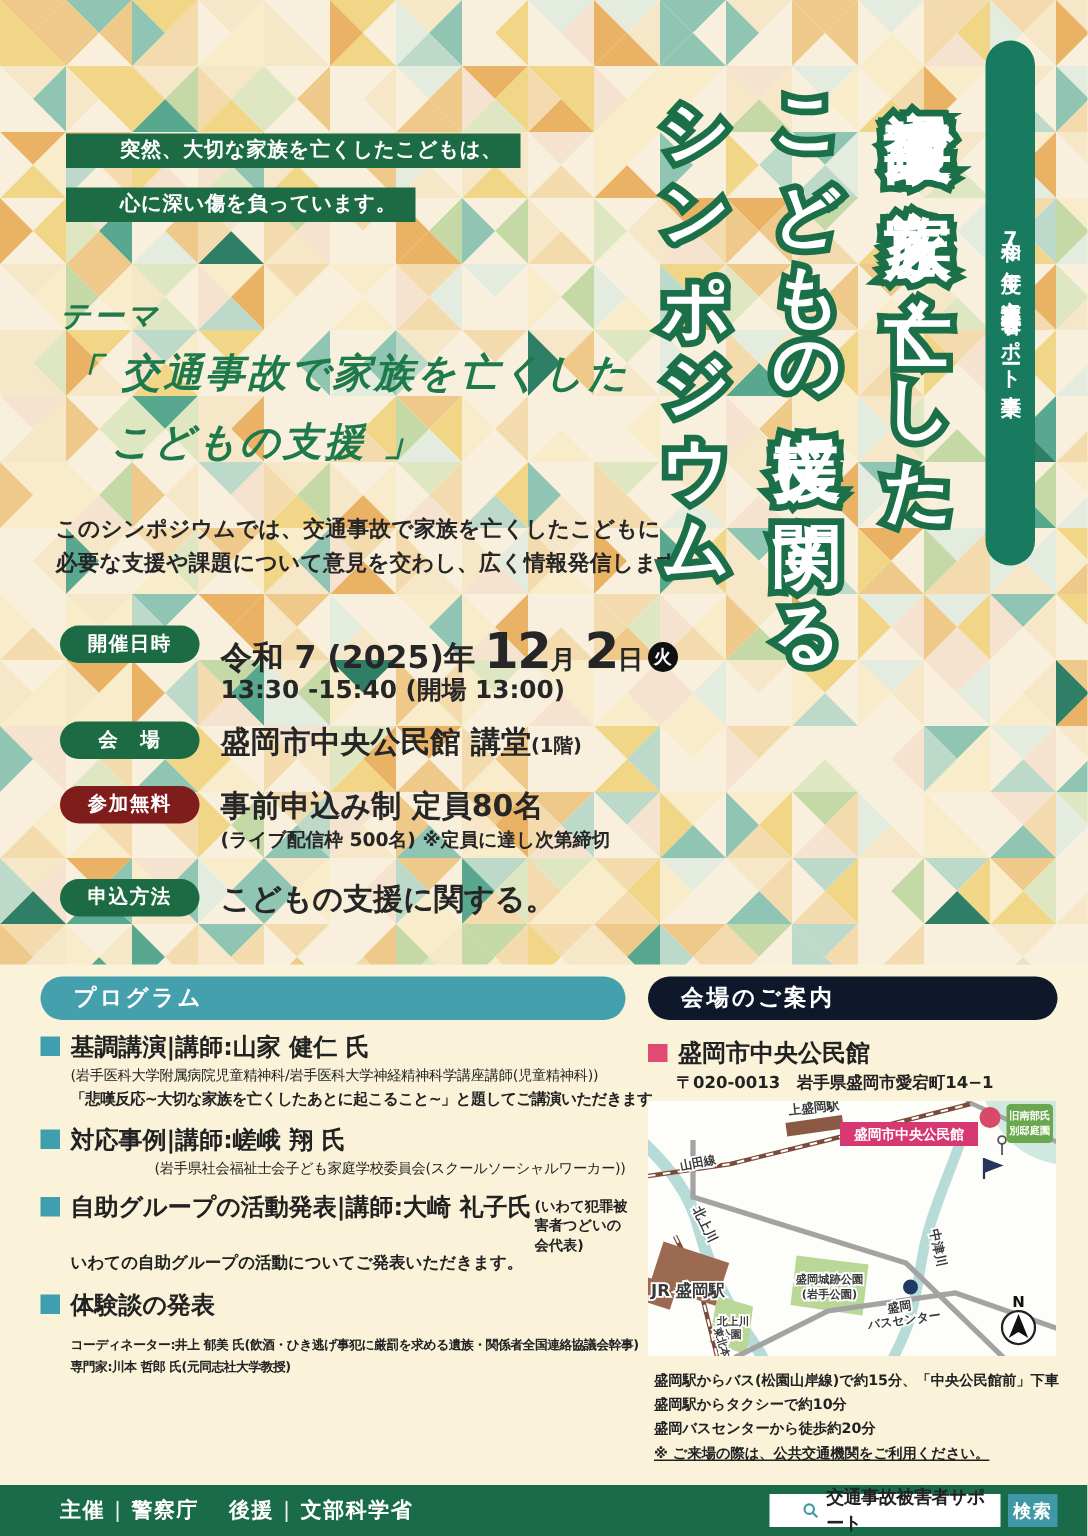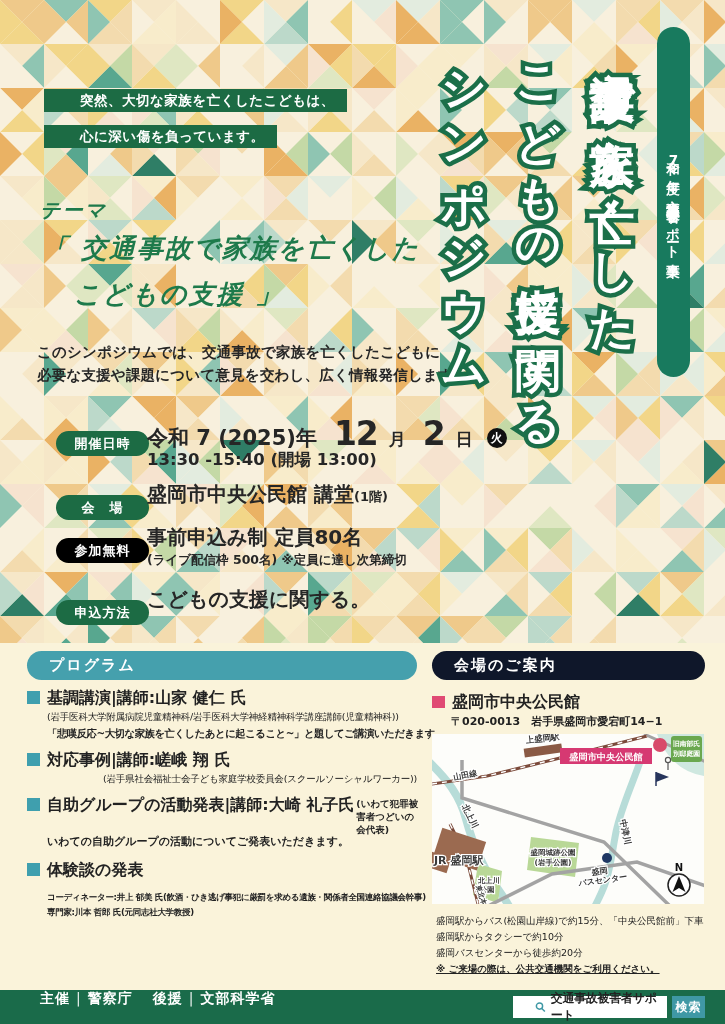--- a/index.html
+++ b/index.html
@@ -18,25 +18,25 @@
   #intro2{left:44px;top:125px;}
   
   #theme-heading{position:absolute;left:40px;top:197px;color:#1e7a4b;font-size:20px;font-weight:700;font-style:italic;letter-spacing:2px;}
   .theme-line{position:absolute;color:#1e7a4b;font-size:26px;font-weight:700;letter-spacing:2px;font-style:italic;}
   #theme1{left:42px;top:231px;}
   #theme2{left:74px;top:277px;}
   
   .desc{position:absolute;left:37px;color:#262626;font-size:14.5px;font-weight:700;letter-spacing:.2px;white-space:nowrap;}
   #desc1{top:343px;}#desc2{top:366px;}
   
-  .pill{position:absolute;left:56px;width:93px;height:25px;border-radius:13px;
-    color:#fff;font-size:13px;font-weight:700;text-align:center;line-height:25px;letter-spacing:1px;margin-top:14px;}
+  .pill{position:absolute;left:40px;width:93px;height:25px;border-radius:13px;
+    color:#fff;font-size:13px;font-weight:700;text-align:center;line-height:25px;letter-spacing:1px;}
   .pill.green{background:#1c6b44;}
-  .pill.pink{background:#000000;}
-  .row-content{position:absolute;left:147px;color:#262626;font-weight:700;white-space:nowrap;gap:11px;}
+  .pill.pink{background:#7f1d1d;}
+  .row-content{position:absolute;left:147px;color:#262626;font-weight:700;white-space:nowrap;}
   #date-row{top:414px;display:flex;align-items:baseline;}
   .era{font-size:21px;}
   .bignum{font-size:33px;letter-spacing:-1px;}
   .smallchar{font-size:17px;}
   .wday{display:inline-block;width:20px;height:20px;border-radius:50%;background:#101010;color:#fff;
     font-size:12px;line-height:20px;text-align:center;font-weight:700;margin-left:3px;transform:translateY(-3px);}
   #time-row{top:449px;font-size:16.5px;}
   #venue-row{top:481px;font-size:20px;}
   #venue-row .suffix{font-size:13px;}
   #fee-row{top:524px;font-size:20px;}
@@ -73,25 +73,25 @@
   .pi-body{font-size:11px;color:#222;margin-left:20px;line-height:1.5;font-weight:600;}
   .pi-body.tight{font-size:10.3px;letter-spacing:-.4px;white-space:nowrap;}
   .pi-line{font-size:8.5px;color:#222;margin-left:20px;line-height:1.75;font-weight:600;letter-spacing:-.3px;white-space:nowrap;}
   
   #venue-name-row{position:absolute;left:432px;top:692px;display:flex;align-items:flex-start;}
   #venue-name{font-size:16px;font-weight:700;color:#222;}
   #venue-address{position:absolute;left:451px;top:714px;font-size:11px;font-weight:600;color:#222;}
   #map{position:absolute;left:432px;top:734px;width:272px;height:170px;background:#fdfdfa;}
   svg text{font-family:"DejaVu Sans","Liberation Sans",sans-serif;}
   .halo{paint-order:stroke;stroke:#ffffff;stroke-width:2.4px;fill:#3a3a3a;font-weight:700;}
-  #directions{position:absolute;left:436px;top:913px;font-size:9.5px;font-weight:400;color:#222;line-height:16px;white-space:nowrap;}
+  #directions{position:absolute;left:436px;top:913px;font-size:9.5px;font-weight:700;color:#222;line-height:16px;white-space:nowrap;}
   #map-note{position:absolute;left:436px;top:963px;font-size:9.5px;font-weight:700;color:#222;text-decoration:underline;white-space:nowrap;}
   
   #footer{position:absolute;left:0;top:990px;width:725px;height:34px;background:#1a6b4a;}
-  #footer-left{position:absolute;left:40px;top:0;height:34px;display:flex;
+  #footer-left{position:absolute;left:40px;top:0;height:34px;display:flex;align-items:center;
     color:#fff;font-size:14px;font-weight:700;letter-spacing:1px;}
   .fsep{font-weight:400;margin:0 6px;opacity:.9;}
   .fgap{width:20px;}
   #search-box{position:absolute;left:513px;top:6px;width:154px;height:22px;background:#fff;
     display:flex;align-items:center;padding-left:22px;box-sizing:border-box;}
   #search-text{font-size:12px;color:#222;font-weight:600;margin-left:5px;letter-spacing:-.3px;}
   #search-btn{position:absolute;left:672px;top:6px;width:33px;height:22px;background:#3f98a5;
     color:#fff;font-size:12px;font-weight:700;text-align:center;line-height:22px;letter-spacing:1px;}
 </style>
 </head>

